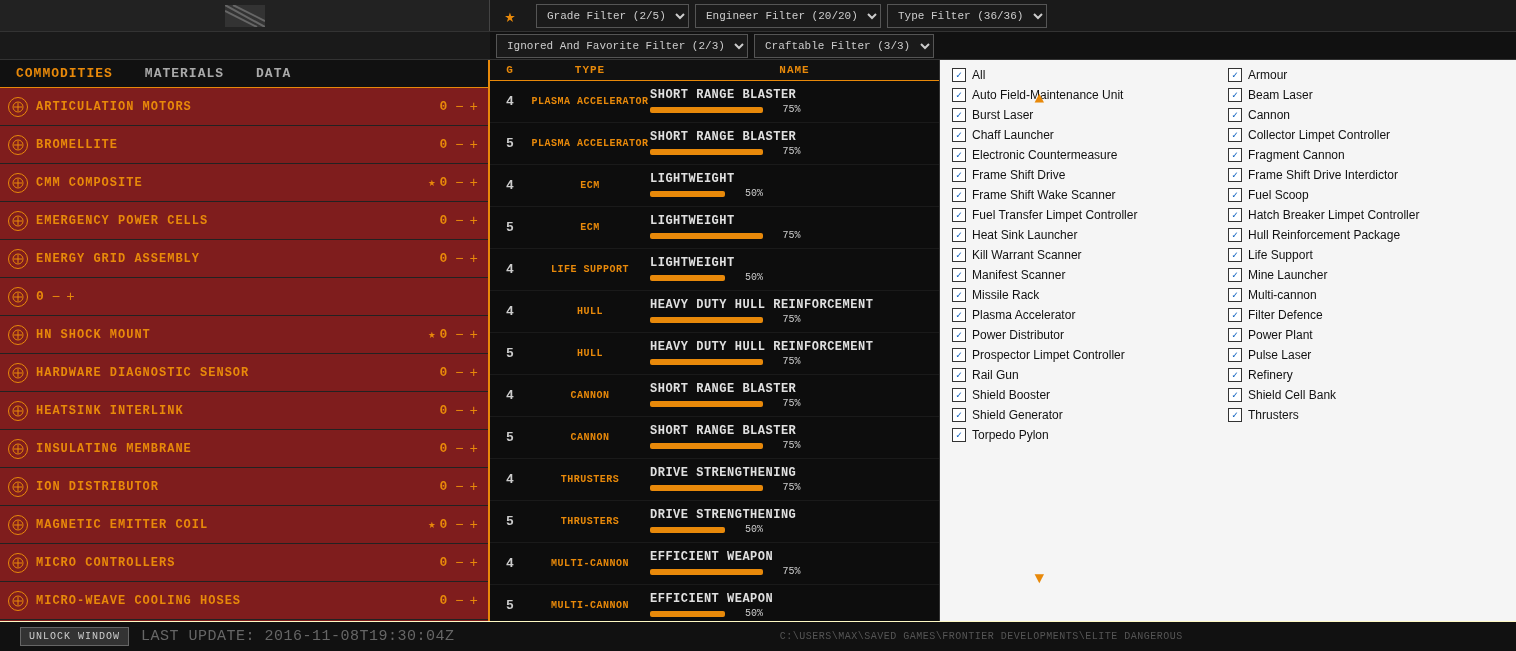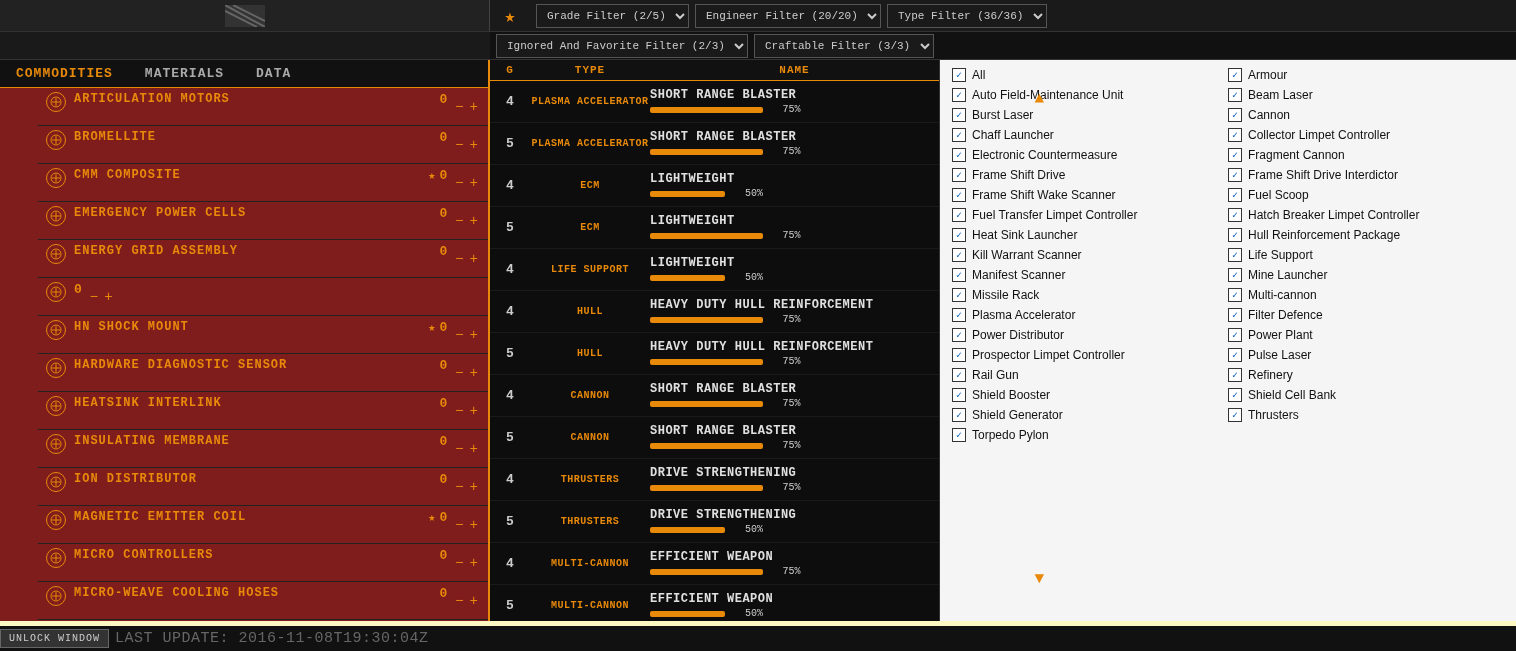--- a/index.html
+++ b/index.html
@@ -121,25 +121,25 @@
       flex: 1;
       scrollbar-width: thin;
       scrollbar-color: #e8890a #111;
     }
     .left-scroll::-webkit-scrollbar { width: 6px; }
     .left-scroll::-webkit-scrollbar-track { background: #111; }
     .left-scroll::-webkit-scrollbar-thumb { background: #e8890a; }
 
     .list-item {
       display: flex;
+      align-items: center;
       padding: 4px 8px;
       border-bottom: 1px solid #222;
       height: 38px;
       cursor: pointer;
-      margin-left: 38px;
     }
     .list-item-icon {
       width: 20px;
       height: 20px;
       border: 1px solid #e8890a;
       border-radius: 50%;
       display: flex;
       align-items: center;
       justify-content: center;
       margin-right: 8px;
@@ -346,25 +346,25 @@
       font-size: 16px;
       cursor: pointer;
     }
     .scroll-arrow-up { top: 90px; }
     .scroll-arrow-down { top: 570px; }
 
     
     .bottom-bar {
       height: 30px;
       background: #111;
-      border-top: 5px solid #fef9c3;
-      display: flex;
-      align-items: center;
-      padding: 0 0;
-      gap: 6px;
+      border-top: 1px solid #fef9c3;
+      display: flex;
+      align-items: center;
+      padding: 0 20px;
+      gap: 12px;
     }
     .unlock-btn {
       background: #333;
       border: 1px solid #666;
       color: #ccc;
       font-size: 10px;
       font-family: 'Courier New', monospace;
       padding: 3px 8px;
       cursor: pointer;
       letter-spacing: 1px;
@@ -970,16 +970,17 @@
           </div>
       </div>
 
     </div>
   </div>
 </div>
 
 <div class="bottom-bar">
   <button class="unlock-btn">UNLOCK WINDOW</button>
   <span class="last-update">LAST UPDATE: 2016-11-08T19:30:04Z</span>
+  <span class="filepath">C:\USERS\MAX\SAVED GAMES\FRONTIER DEVELOPMENTS\ELITE DANGEROUS</span>
 </div>
 
 <div class="scroll-arrow scroll-arrow-up">▲</div>
 <div class="scroll-arrow scroll-arrow-down">▼</div>
 
 </body></html>

